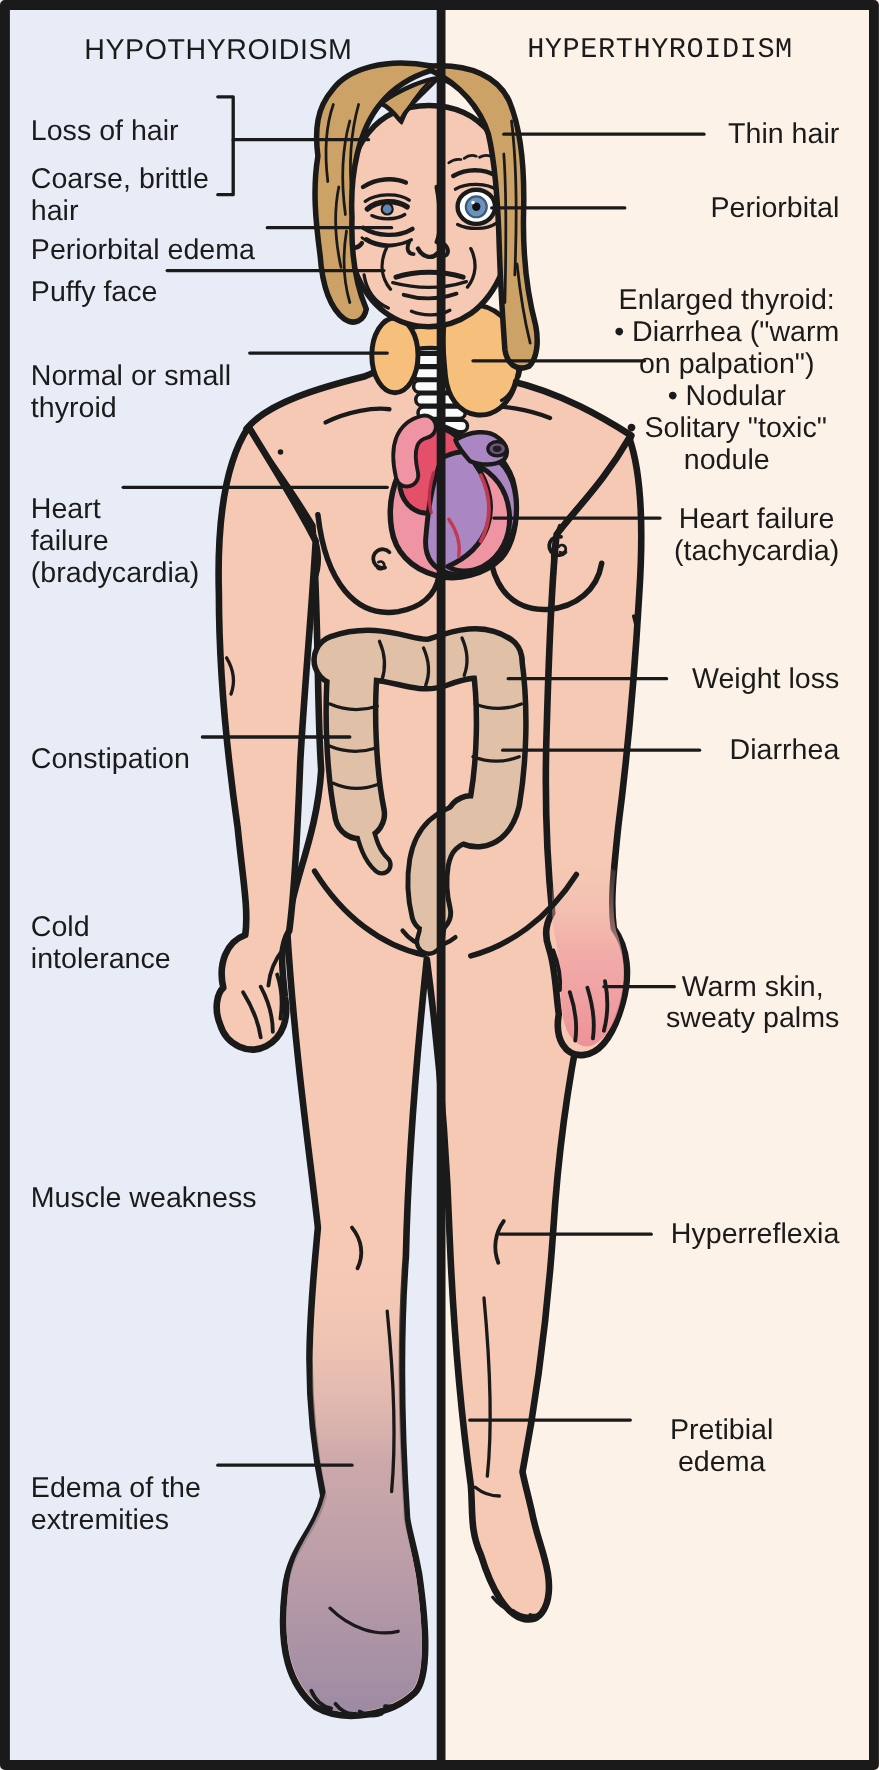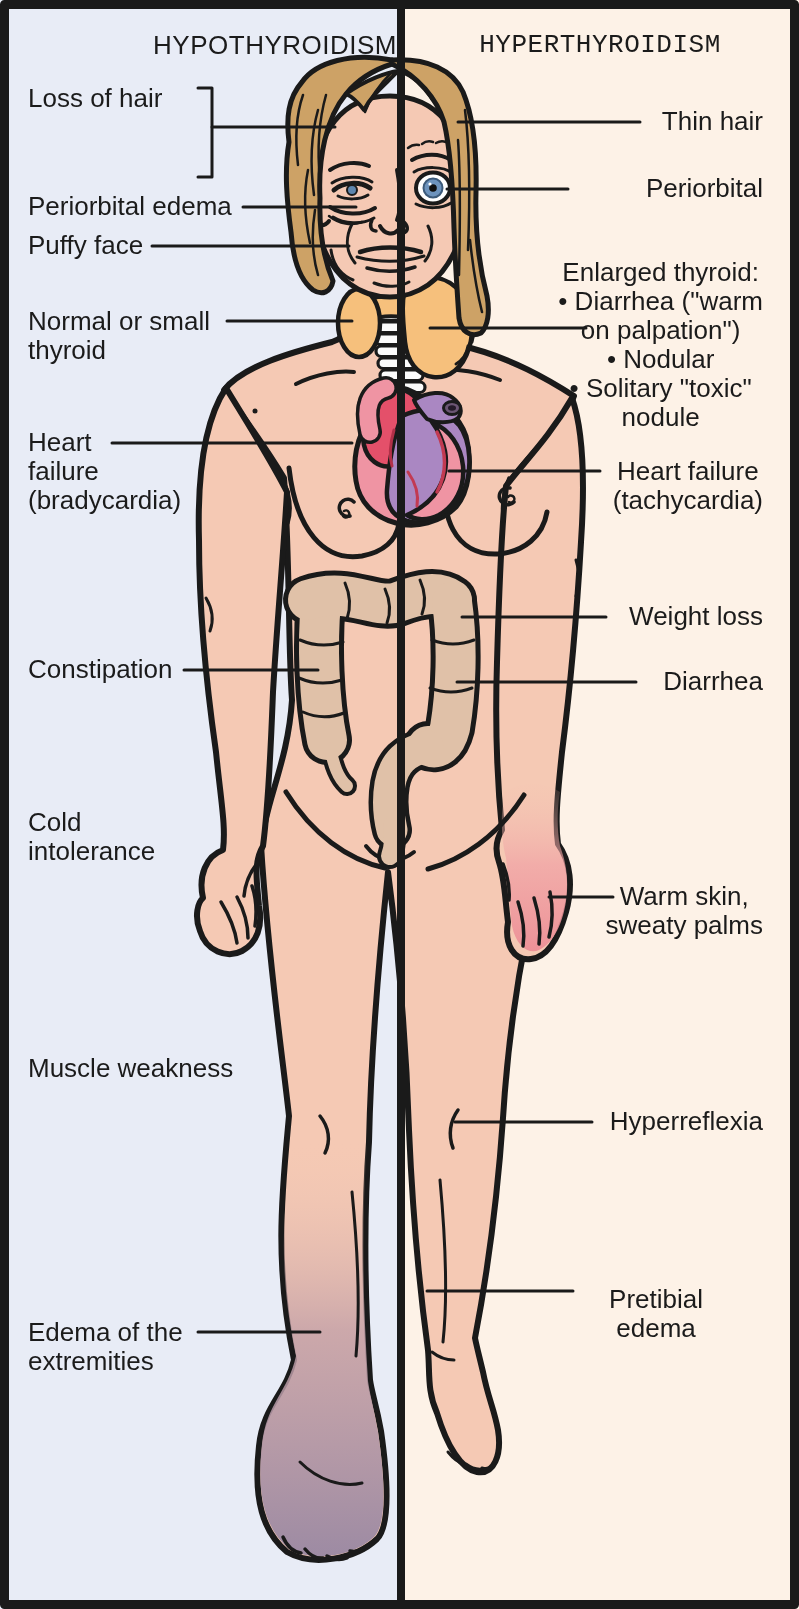--- a/index.html
+++ b/index.html
@@ -6,25 +6,25 @@
   .stage{position:relative;width:799px;height:1609px;overflow:hidden;
          font-family:"Liberation Sans",sans-serif;color:#1b1b1b;background:#fff;}
   .bg{position:absolute;top:0;height:100%;}
   .bg-left{left:0;width:401px;background:#e8ecf6;}
   .bg-right{left:401px;width:398px;background:#fdf2e7;}
   svg.figure{position:absolute;left:0;top:0;}
   svg.figure path, svg.figure rect, svg.figure ellipse, svg.figure circle{
      stroke-linecap:round;stroke-linejoin:round;}
   .label{position:absolute;font-size:26px;line-height:29px;white-space:pre-line;
          color:#1b1b1b;}
-  .left-label{left:28px;text-align:left;}
+  .left-label{left:28px;text-align:left;margin-top:20px;}
   .right-label{right:36px;text-align:center;}
   .title{position:absolute;font-size:26px;line-height:30px;text-align:center;
          letter-spacing:0.5px;color:#1b1b1b;}
-  .title-left{left:0;width:397px;top:30px;text-align:right;}
+  .title-left{left:0;width:397px;top:30px;}
   .title-right{left:401px;width:398px;top:30px;font-family:Liberation Mono, monospace;}
 </style>
 </head>
 <body>
 
 <div class="stage">
   <div class="bg bg-left"></div>
   <div class="bg bg-right"></div>
 
   <svg class="figure" width="799" height="1609" viewBox="0 0 799 1609">
@@ -296,20 +296,22 @@
     </g>
 
     <rect x="397" y="0" width="8" height="1609" fill="#1a1a1a"></rect>
     <rect x="4.5" y="4.5" width="790" height="1600" fill="none" stroke="#1a1a1a" stroke-width="9"></rect>
   </svg>
 
   <div class="title title-left">HYPOTHYROIDISM</div>
   <div class="title title-right">HYPERTHYROIDISM</div>
 
   <div class="label left-label" style="top:84px">Loss of hair</div>
+  <div class="label left-label" style="top:128px">Coarse, brittle
+hair</div>
   <div class="label left-label" style="top:192px">Periorbital edema</div>
   <div class="label left-label" style="top:231px">Puffy face</div>
   <div class="label left-label" style="top:307px">Normal or small
 thyroid</div>
   <div class="label left-label" style="top:428px">Heart
 failure
 (bradycardia)</div>
   <div class="label left-label" style="top:655px">Constipation</div>
   <div class="label left-label" style="top:808px">Cold
 intolerance</div>

